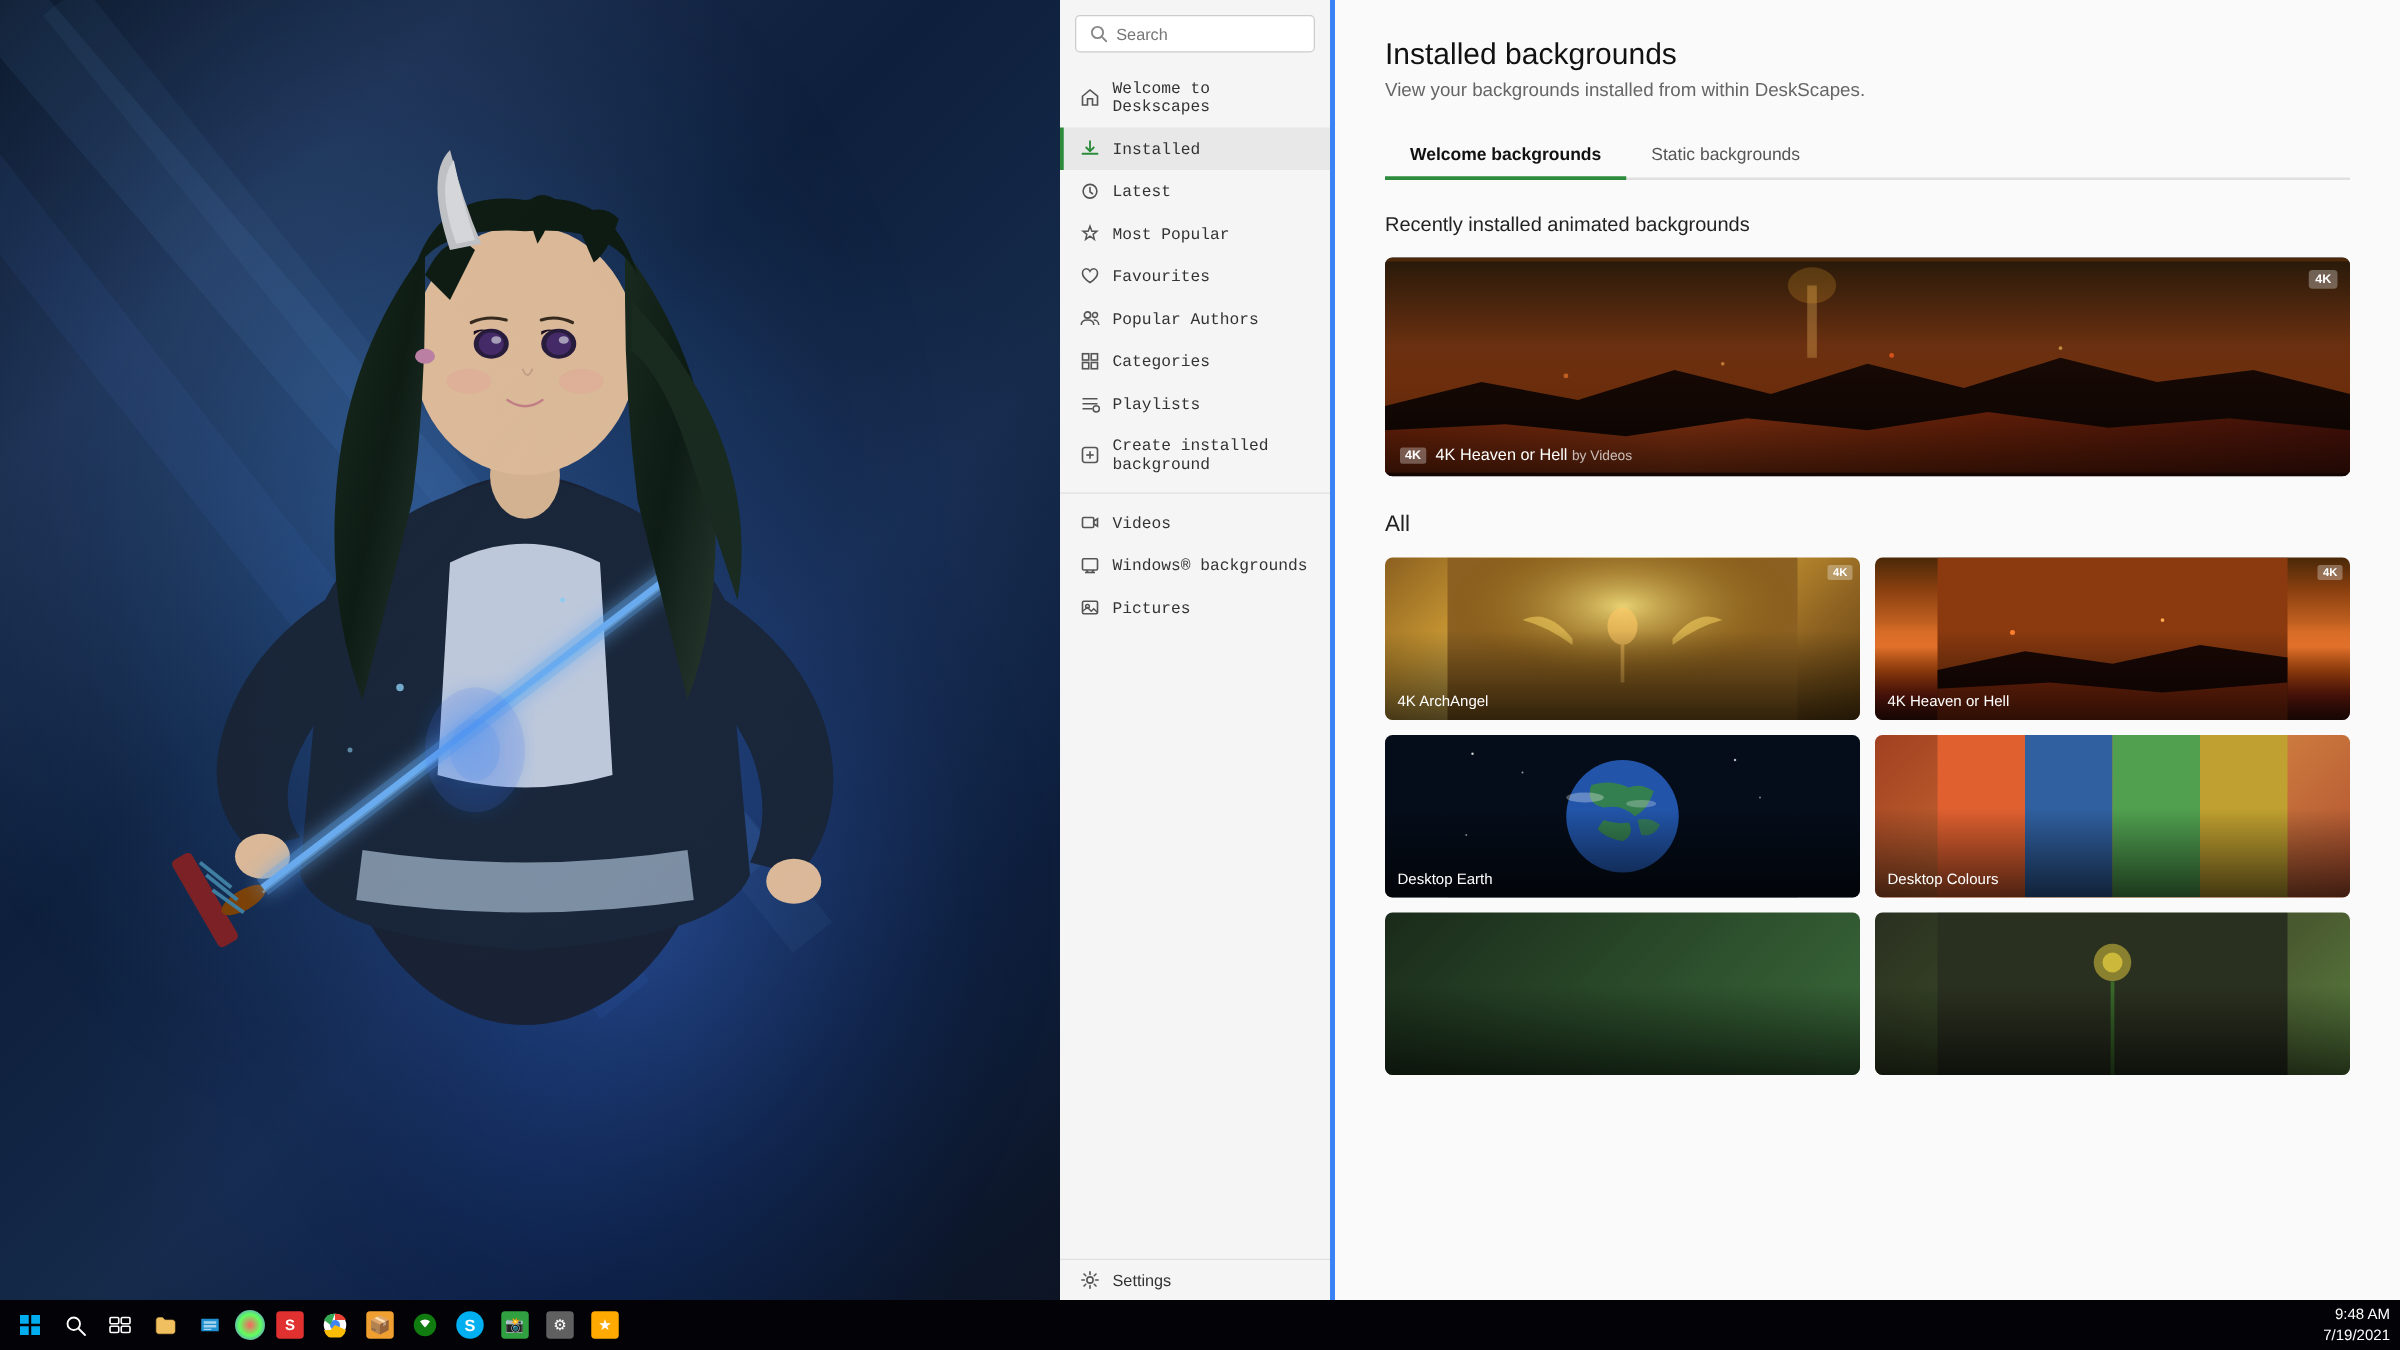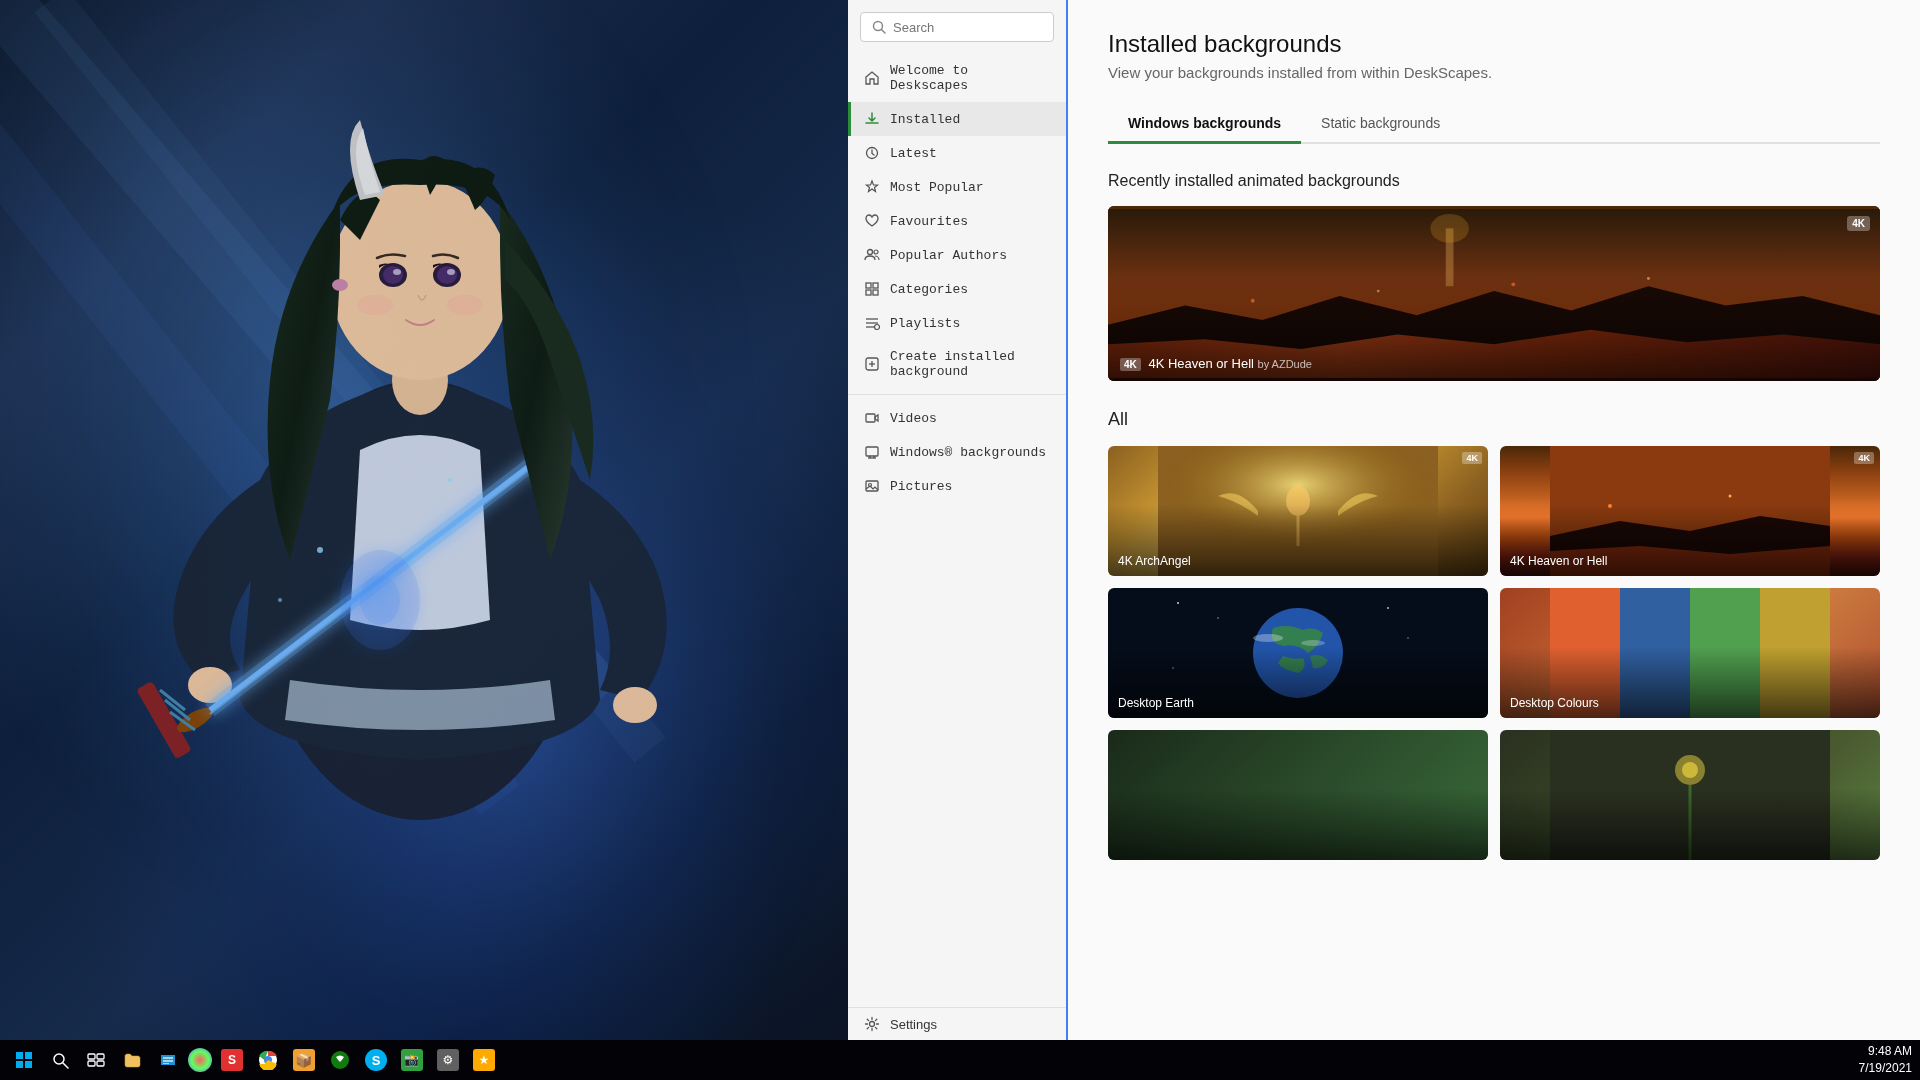--- a/index.html
+++ b/index.html
@@ -35,21 +35,21 @@
       width: 100%;
       height: 100%;
       opacity: 0.9;
     }
 
     
     .sidebar {
       width: 220px;
       height: 1040px;
       background: #f5f5f5;
-      border-right: 2px solid #3b82f6;
+      border-right: 4px solid #3b82f6;
       display: flex;
       flex-direction: column;
       flex-shrink: 0;
     }
 
     .search-box {
       margin: 12px;
       display: flex;
       align-items: center;
       background: white;
@@ -613,21 +613,21 @@
       </span>
       <span>Settings</span>
     </div>
   </div>
 
   <div class="main-panel">
     <h1 class="panel-title">Installed backgrounds</h1>
     <p class="panel-subtitle">View your backgrounds installed from within DeskScapes.</p>
 
     <div class="tabs">
-      <div class="tab active">Windows backgrounds</div>
+      <div class="tab active">Welcome backgrounds</div>
       <div class="tab">Static backgrounds</div>
     </div>
 
     <div class="section-title">Recently installed animated backgrounds</div>
 
     <div class="featured-card">
       <div class="featured-card-bg heaven-hell-bg">
         
         <svg width="100%" height="100%" viewBox="0 0 800 175" xmlns="http://www.w3.org/2000/svg">
           <defs>
@@ -655,21 +655,21 @@
           <circle cx="560" cy="72" r="1.5" fill="#ffcc60" opacity="0.6"></circle>
 
           <rect x="350" y="20" width="8" height="60" fill="rgba(255,200,100,0.3)"></rect>
           <ellipse cx="354" cy="20" rx="20" ry="15" fill="rgba(255,180,50,0.2)"></ellipse>
         </svg>
       </div>
       <div class="featured-card-overlay"></div>
       <div class="featured-label">
         <span class="badge-4k">4K</span>
         <span>4K Heaven or Hell</span>
-        <span style="color: rgba(255,255,255,0.7); font-size: 11px;">by AZDude</span>
+        <span style="color: rgba(255,255,255,0.7); font-size: 11px;">by Videos</span>
       </div>
       <div class="featured-card-badge">4K</div>
     </div>
 
     <div class="grid-section-title">All</div>
 
     <div class="thumbnails-grid">
 
       <div class="thumb-card archangel-bg">
         <svg width="100%" height="100%" viewBox="0 0 280 130" xmlns="http://www.w3.org/2000/svg">

